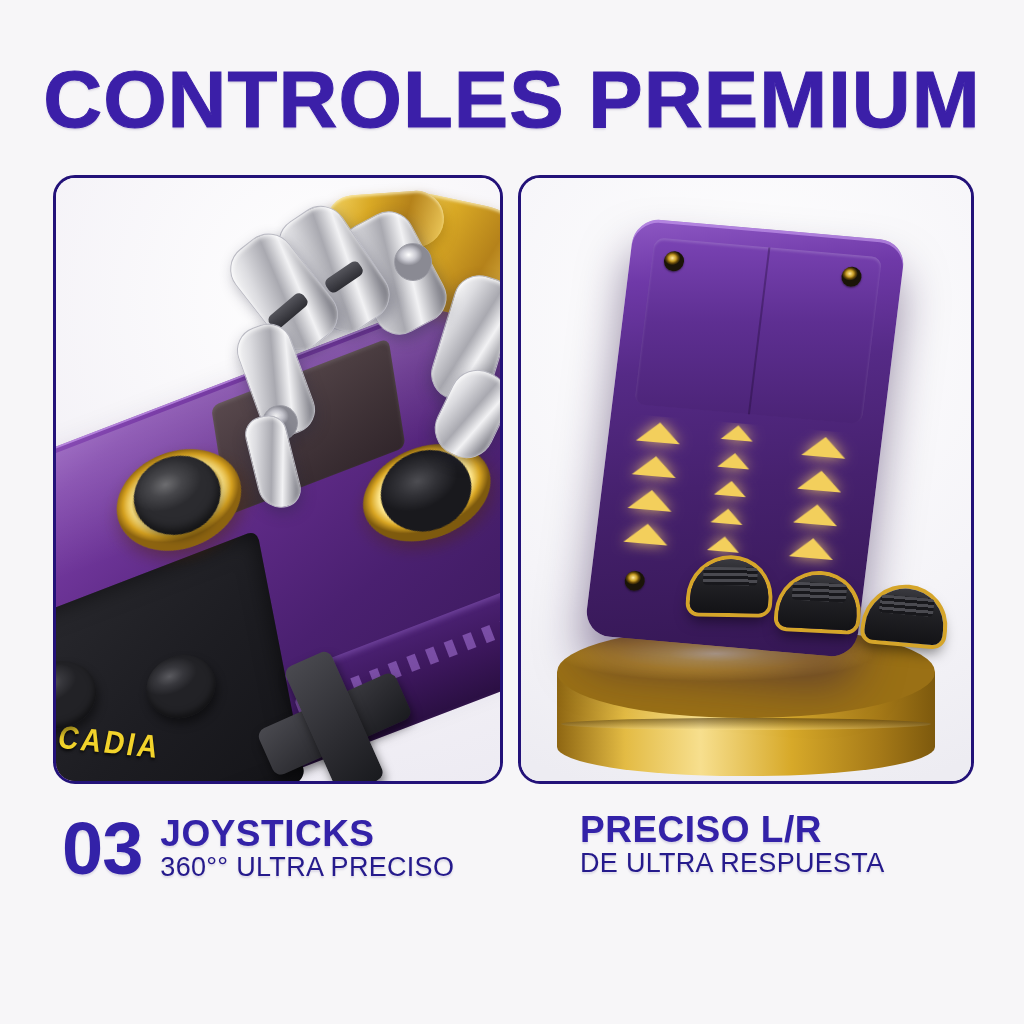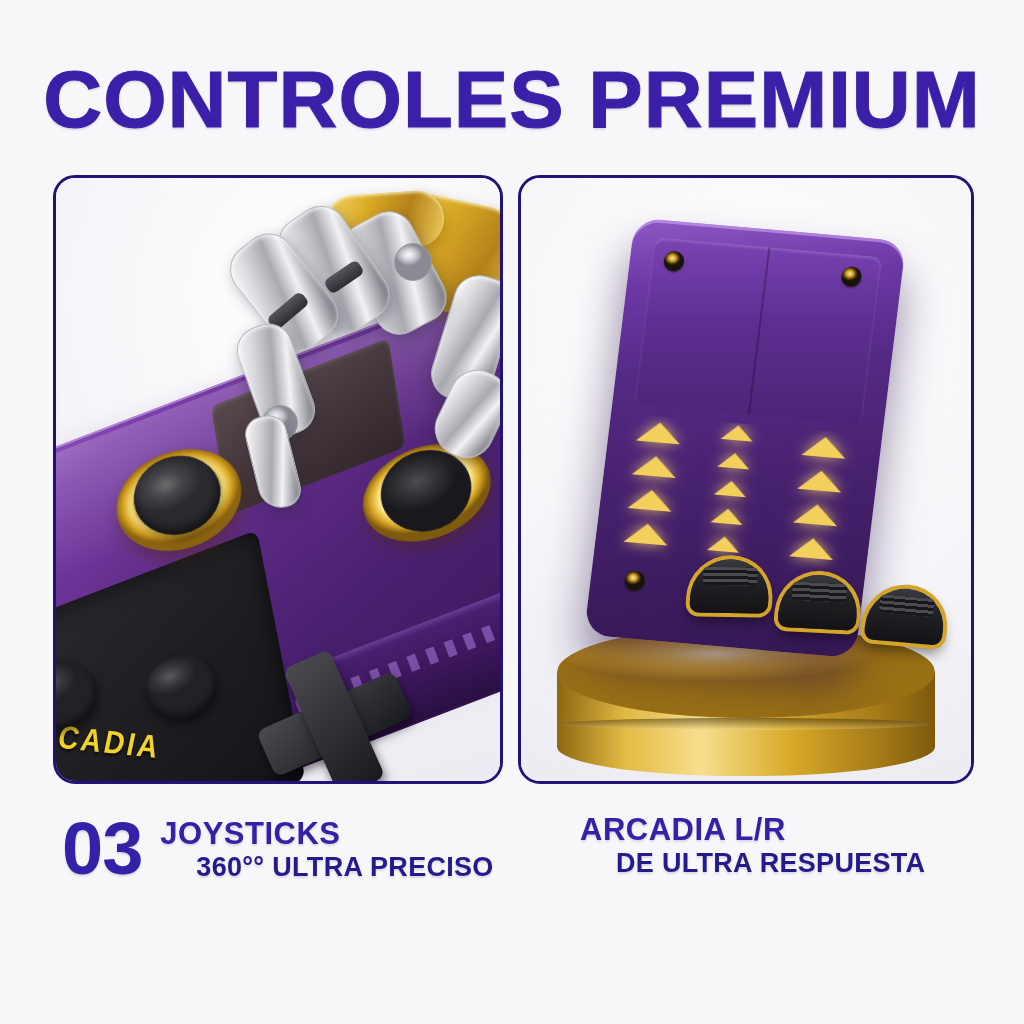--- a/index.html
+++ b/index.html
@@ -255,29 +255,28 @@
   #caption-right{left:580px;top:812px;}
   .capnum{
     font-family:"Liberation Sans", sans-serif;
     font-weight:bold;font-size:74px;line-height:74px;
     color:#3322a8;
     letter-spacing:-1px;
     text-shadow:0 2px 2px rgba(120,110,160,.22);
   }
   .captext{display:flex;flex-direction:column;justify-content:center;}
   .capmain{
-    font-weight:bold;font-size:31px;line-height:36px;color:#3322a8;
+    font-weight:bold;font-size:37px;line-height:36px;color:#3322a8;
     letter-spacing:.5px;text-shadow:0 2px 2px rgba(120,110,160,.22);
     white-space:nowrap;
   }
   .capsub{
-    font-weight:bold;font-size:27px;line-height:30px;color:#251a8c;
+    font-weight:normal;font-size:27px;line-height:30px;color:#251a8c;
     letter-spacing:.3px;text-shadow:0 2px 2px rgba(120,110,160,.22);
     white-space:nowrap;
-    margin-left:36px;
   }
 </style>
 </head>
 <body>
 
 <div class="page">
 
   <div class="title">CONTROLES PREMIUM</div>
 
   <div class="panel" id="panel-left">
@@ -380,18 +379,18 @@
   <div class="caption" id="caption-left">
     <div class="capnum">03</div>
     <div class="captext">
       <div class="capmain">JOYSTICKS</div>
       <div class="capsub">360°° ULTRA PRECISO</div>
     </div>
   </div>
 
   <div class="caption" id="caption-right">
     <div class="captext">
-      <div class="capmain">ARCADIA L/R</div>
+      <div class="capmain">PRECISO L/R</div>
       <div class="capsub">DE ULTRA RESPUESTA</div>
     </div>
   </div>
 
 </div>
 
 </body></html>

